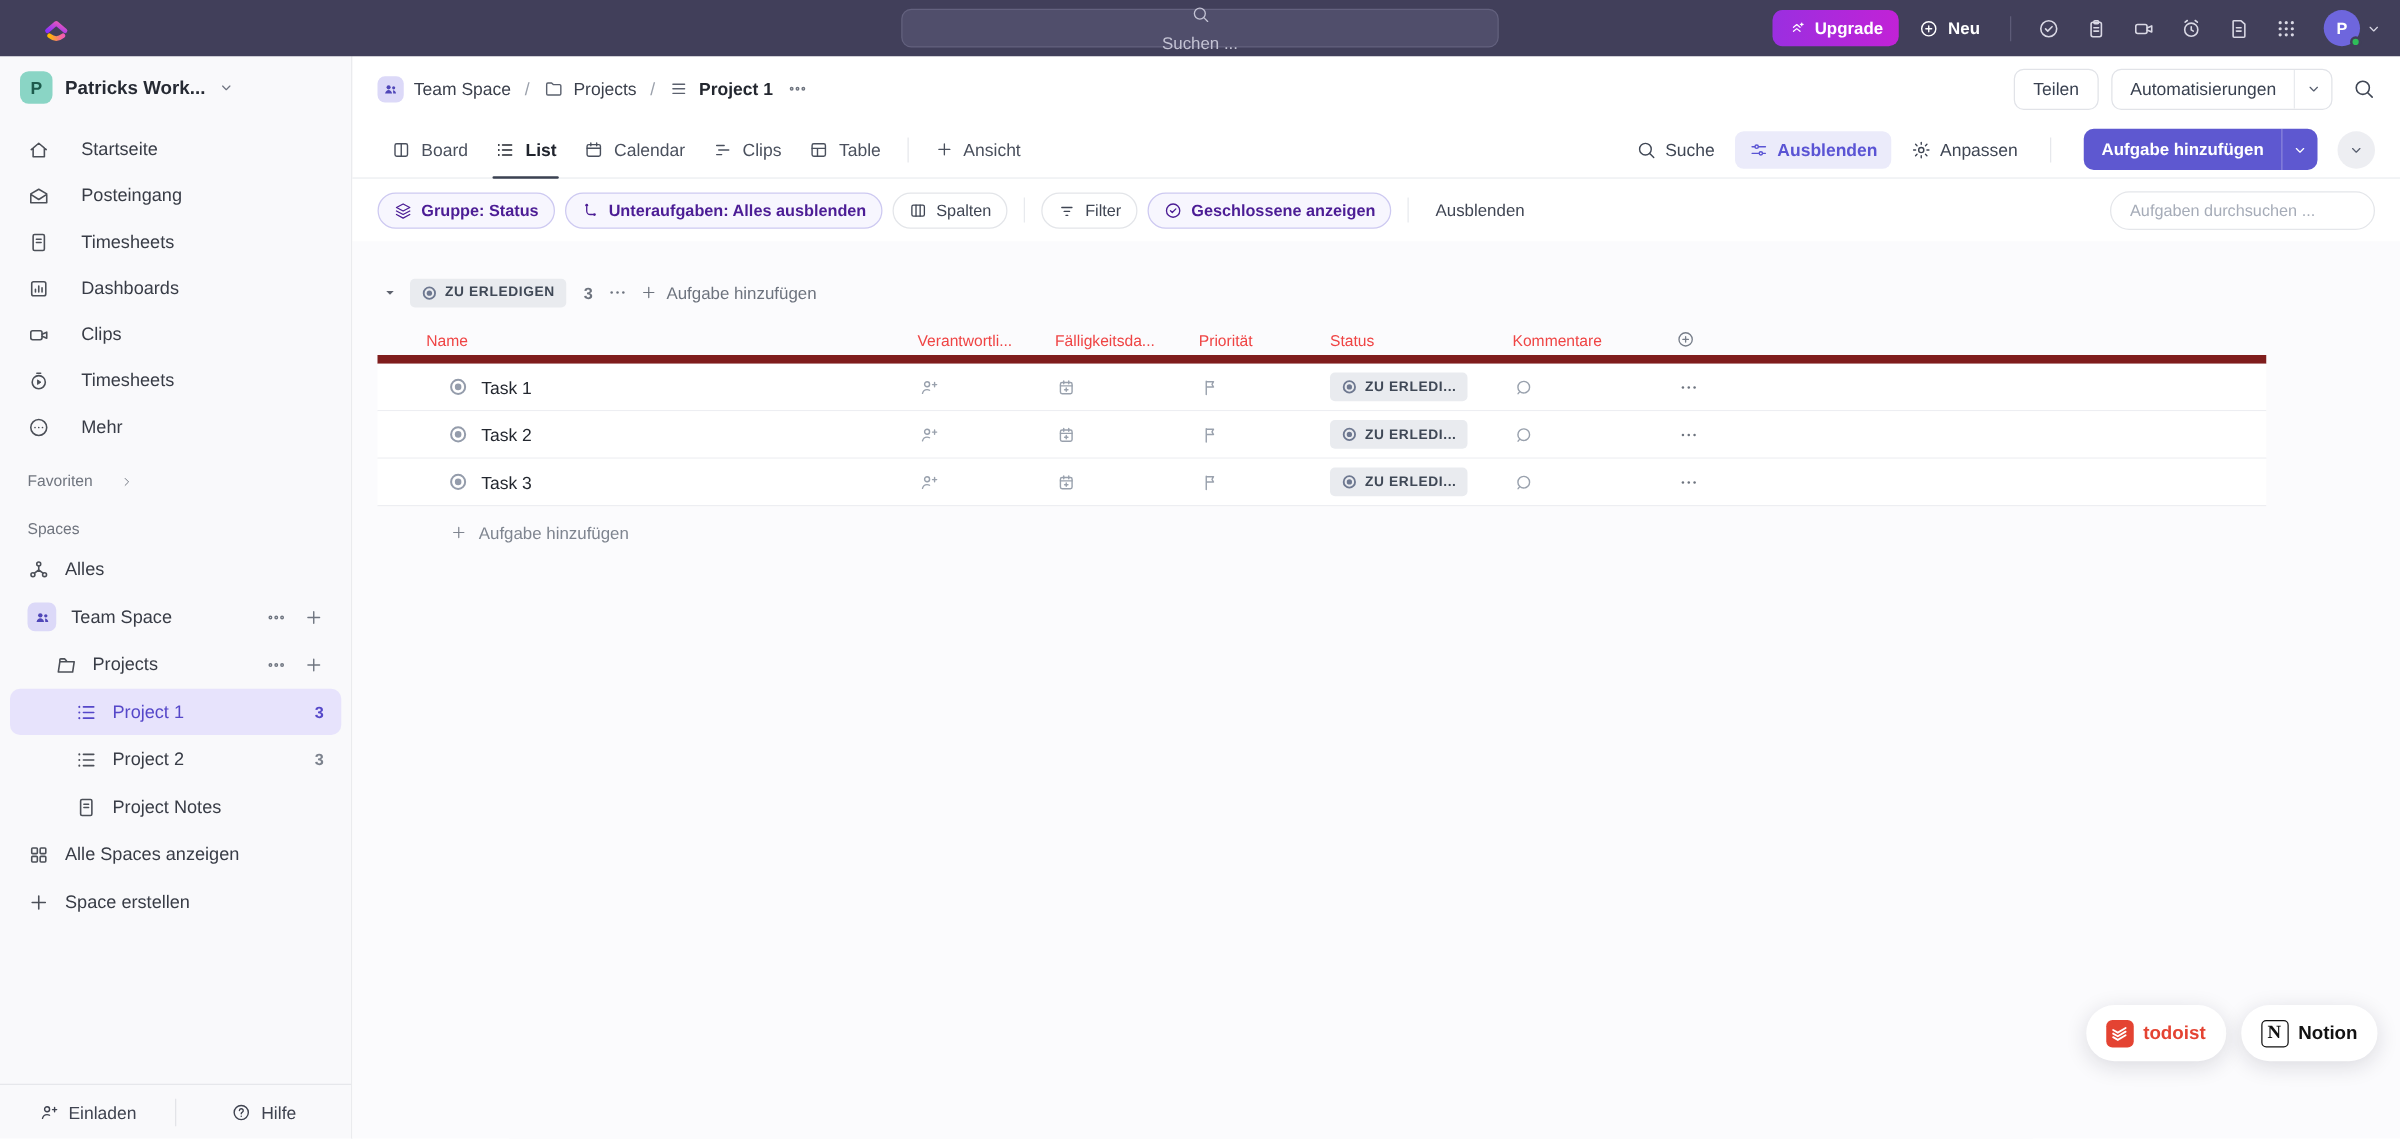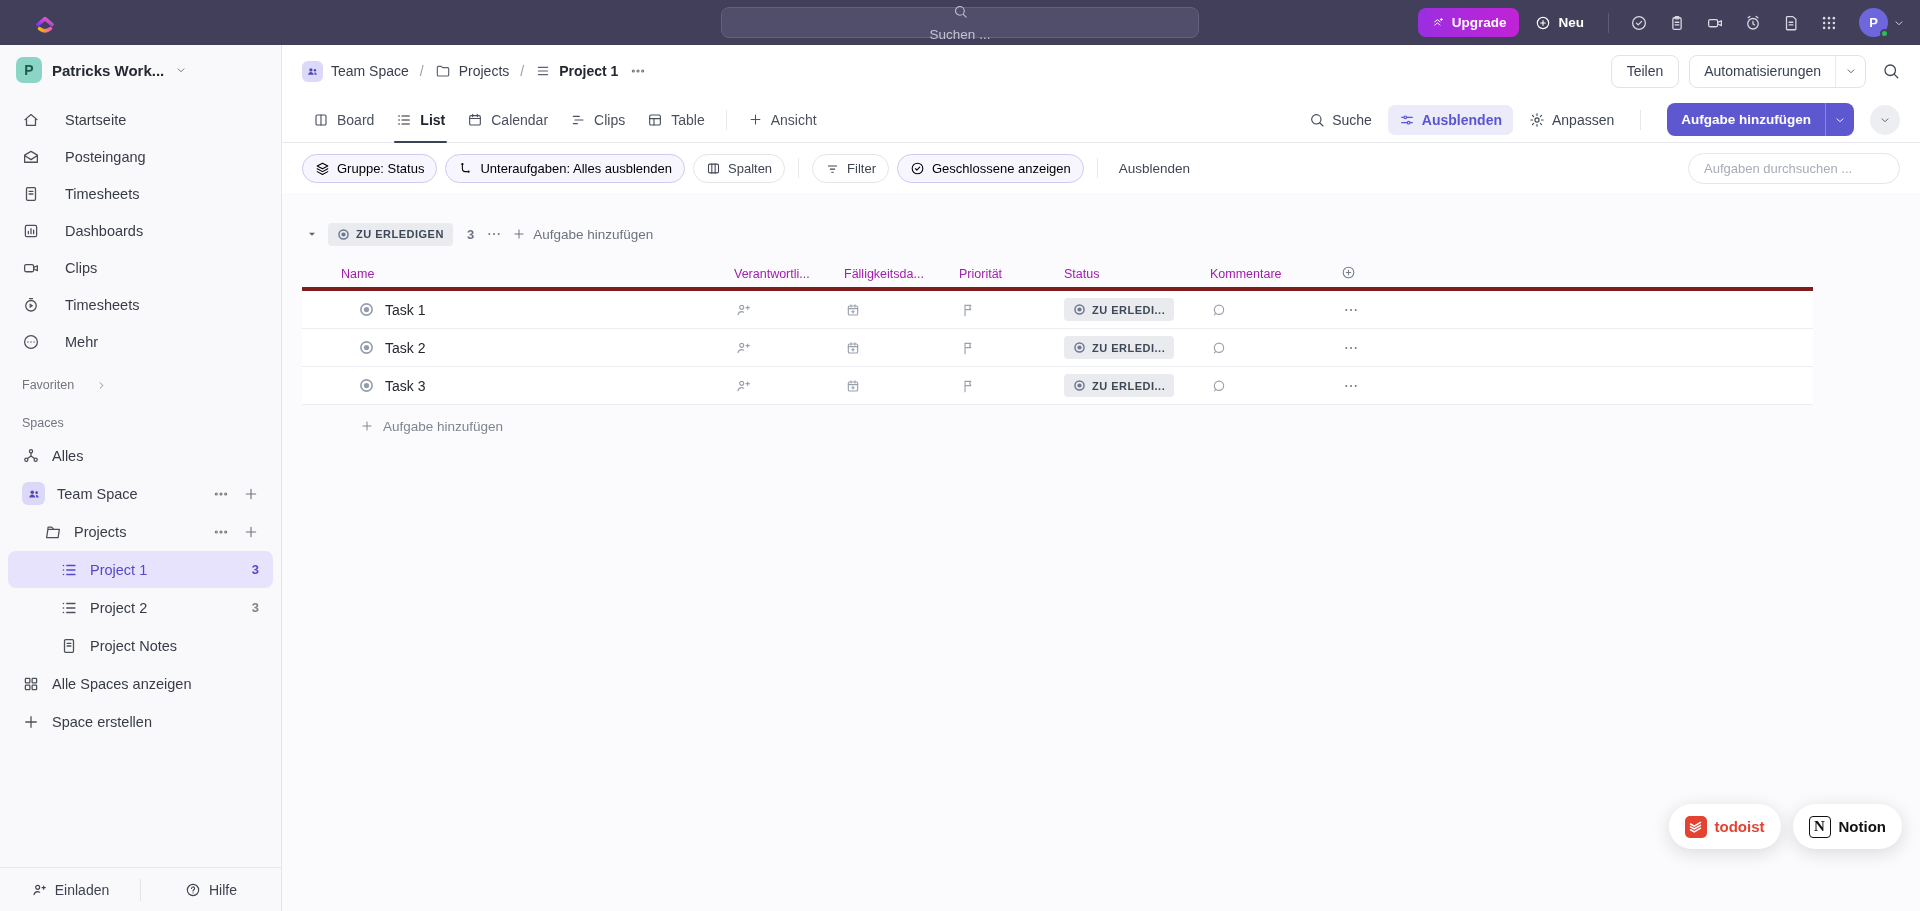--- a/index.html
+++ b/index.html
@@ -72,41 +72,41 @@
   .ghost-lbl { display:flex; align-items:flex-start; gap:7px; font-size:14px; color:#3f4654; }
   .pill-active { display:flex; align-items:center; gap:7px; font-size:14px; font-weight:600; color:#5a54d4; background:#ebebfa; border-radius:7px; padding:7px 11px; }
   .btn-addtask { display:flex; align-items:stretch; height:33px; border-radius:8px; overflow:hidden; background:#5e58d0; color:#fff; }
   .btn-addtask .mainp { padding:0 14px; display:flex; align-items:center; font-size:13.5px; font-weight:700; }
   .btn-addtask .chevp { width:29px; border-left:1px solid rgba(255,255,255,.28); display:flex; align-items:center; justify-content:center; }
   .circle-btn { width:30px; height:30px; border-radius:50%; background:#edeef2; color:#596070; display:flex; align-items:center; justify-content:center; }
 
   
   .filterrow { height:50px; display:flex; align-items:center; gap:8px; padding:0 20px; flex:none; background:#fff; }
   .fpill { height:29px; border-radius:15px; display:flex; align-items:center; gap:7px; padding:0 12px; font-size:13px; white-space:nowrap; }
-  .fpill.purple { color:#000000; border:1px solid #cdc9f1; background:#f7f6fe; font-weight:400; }
+  .fpill.purple { color:#4c1d95; border:1px solid #cdc9f1; background:#f7f6fe; font-weight:700; }
   .fpill.gray { color:#3f4553; border:1px solid #e3e5e9; background:#fff; font-weight:500; }
   .f-divider { width:1px; height:20px; background:#e8eaee; margin:0 5px; }
   .f-hide { font-size:13.5px; color:#3f4553; margin-left:8px; }
   .f-search { margin-left:auto; }
   .f-search input { width:212px; height:31px; border-radius:16px; border:1px solid #e4e6ea; padding:0 15px; font-size:13px; color:#3f4553; outline:none; background:#fff; font-family:inherit; }
   .f-search input::placeholder { color:#a6acb8; }
 
   
   .content { flex:1; background:#fbfbfd; padding:26px 0 0 20px; position:relative; }
   .group-header { display:flex; align-items:center; gap:10px; padding-left:4px; height:30px; }
   .tri { color:#5d626e; display:flex; }
   .badge { background:#e9ebef; border-radius:4px; padding:5px 9px; display:flex; align-items:center; gap:6px; font-size:11px; font-weight:700; color:#3f4856; letter-spacing:.5px; white-space:nowrap; }
   .badge .donut { color:#6e7890; display:flex; }
   .g-count { font-size:13px; color:#6d737e; margin-left:4px; font-weight:600; }
   .g-dots { color:#6d737e; display:flex; margin-left:2px; }
   .g-add { display:flex; align-items:center; gap:7px; font-size:13.5px; color:#6d737e; }
 
   .tablewrap { margin-top:12px; margin-right:107px; }
   .grid7 { display:grid; grid-template-columns:424px 110px 115px 105px 146px 131px 70px 1fr; align-items:center; }
-  .thead { height:30px; color:#a21caf; font-size:12.5px; border-bottom:4px solid #7f1d1d; }
+  .thead { height:30px; color:#ef4444; font-size:12.5px; border-bottom:7px solid #7f1d1d; }
   .thead .c { padding-left:8px; white-space:nowrap; overflow:hidden; }
   .thead .c-name { padding-left:39px; }
   .trow { height:38px; background:#fff; border-bottom:1px solid #edeef2; font-size:14px; color:#23272f; }
   .c-namecell { display:flex; align-items:center; gap:11px; padding-left:57px; font-weight:500; }
   .c-namecell .donut { color:#949cab; display:flex; }
   .ghost { color:#99a1ad; display:flex; padding-left:9px; }
   .c-status { padding-left:8px; display:flex; }
   .c-dots { color:#6d737e; display:flex; padding-left:10px; }
   .add-row { height:42px; display:flex; align-items:center; gap:9px; padding-left:58px; color:#7f8590; font-size:13.5px; }
 

